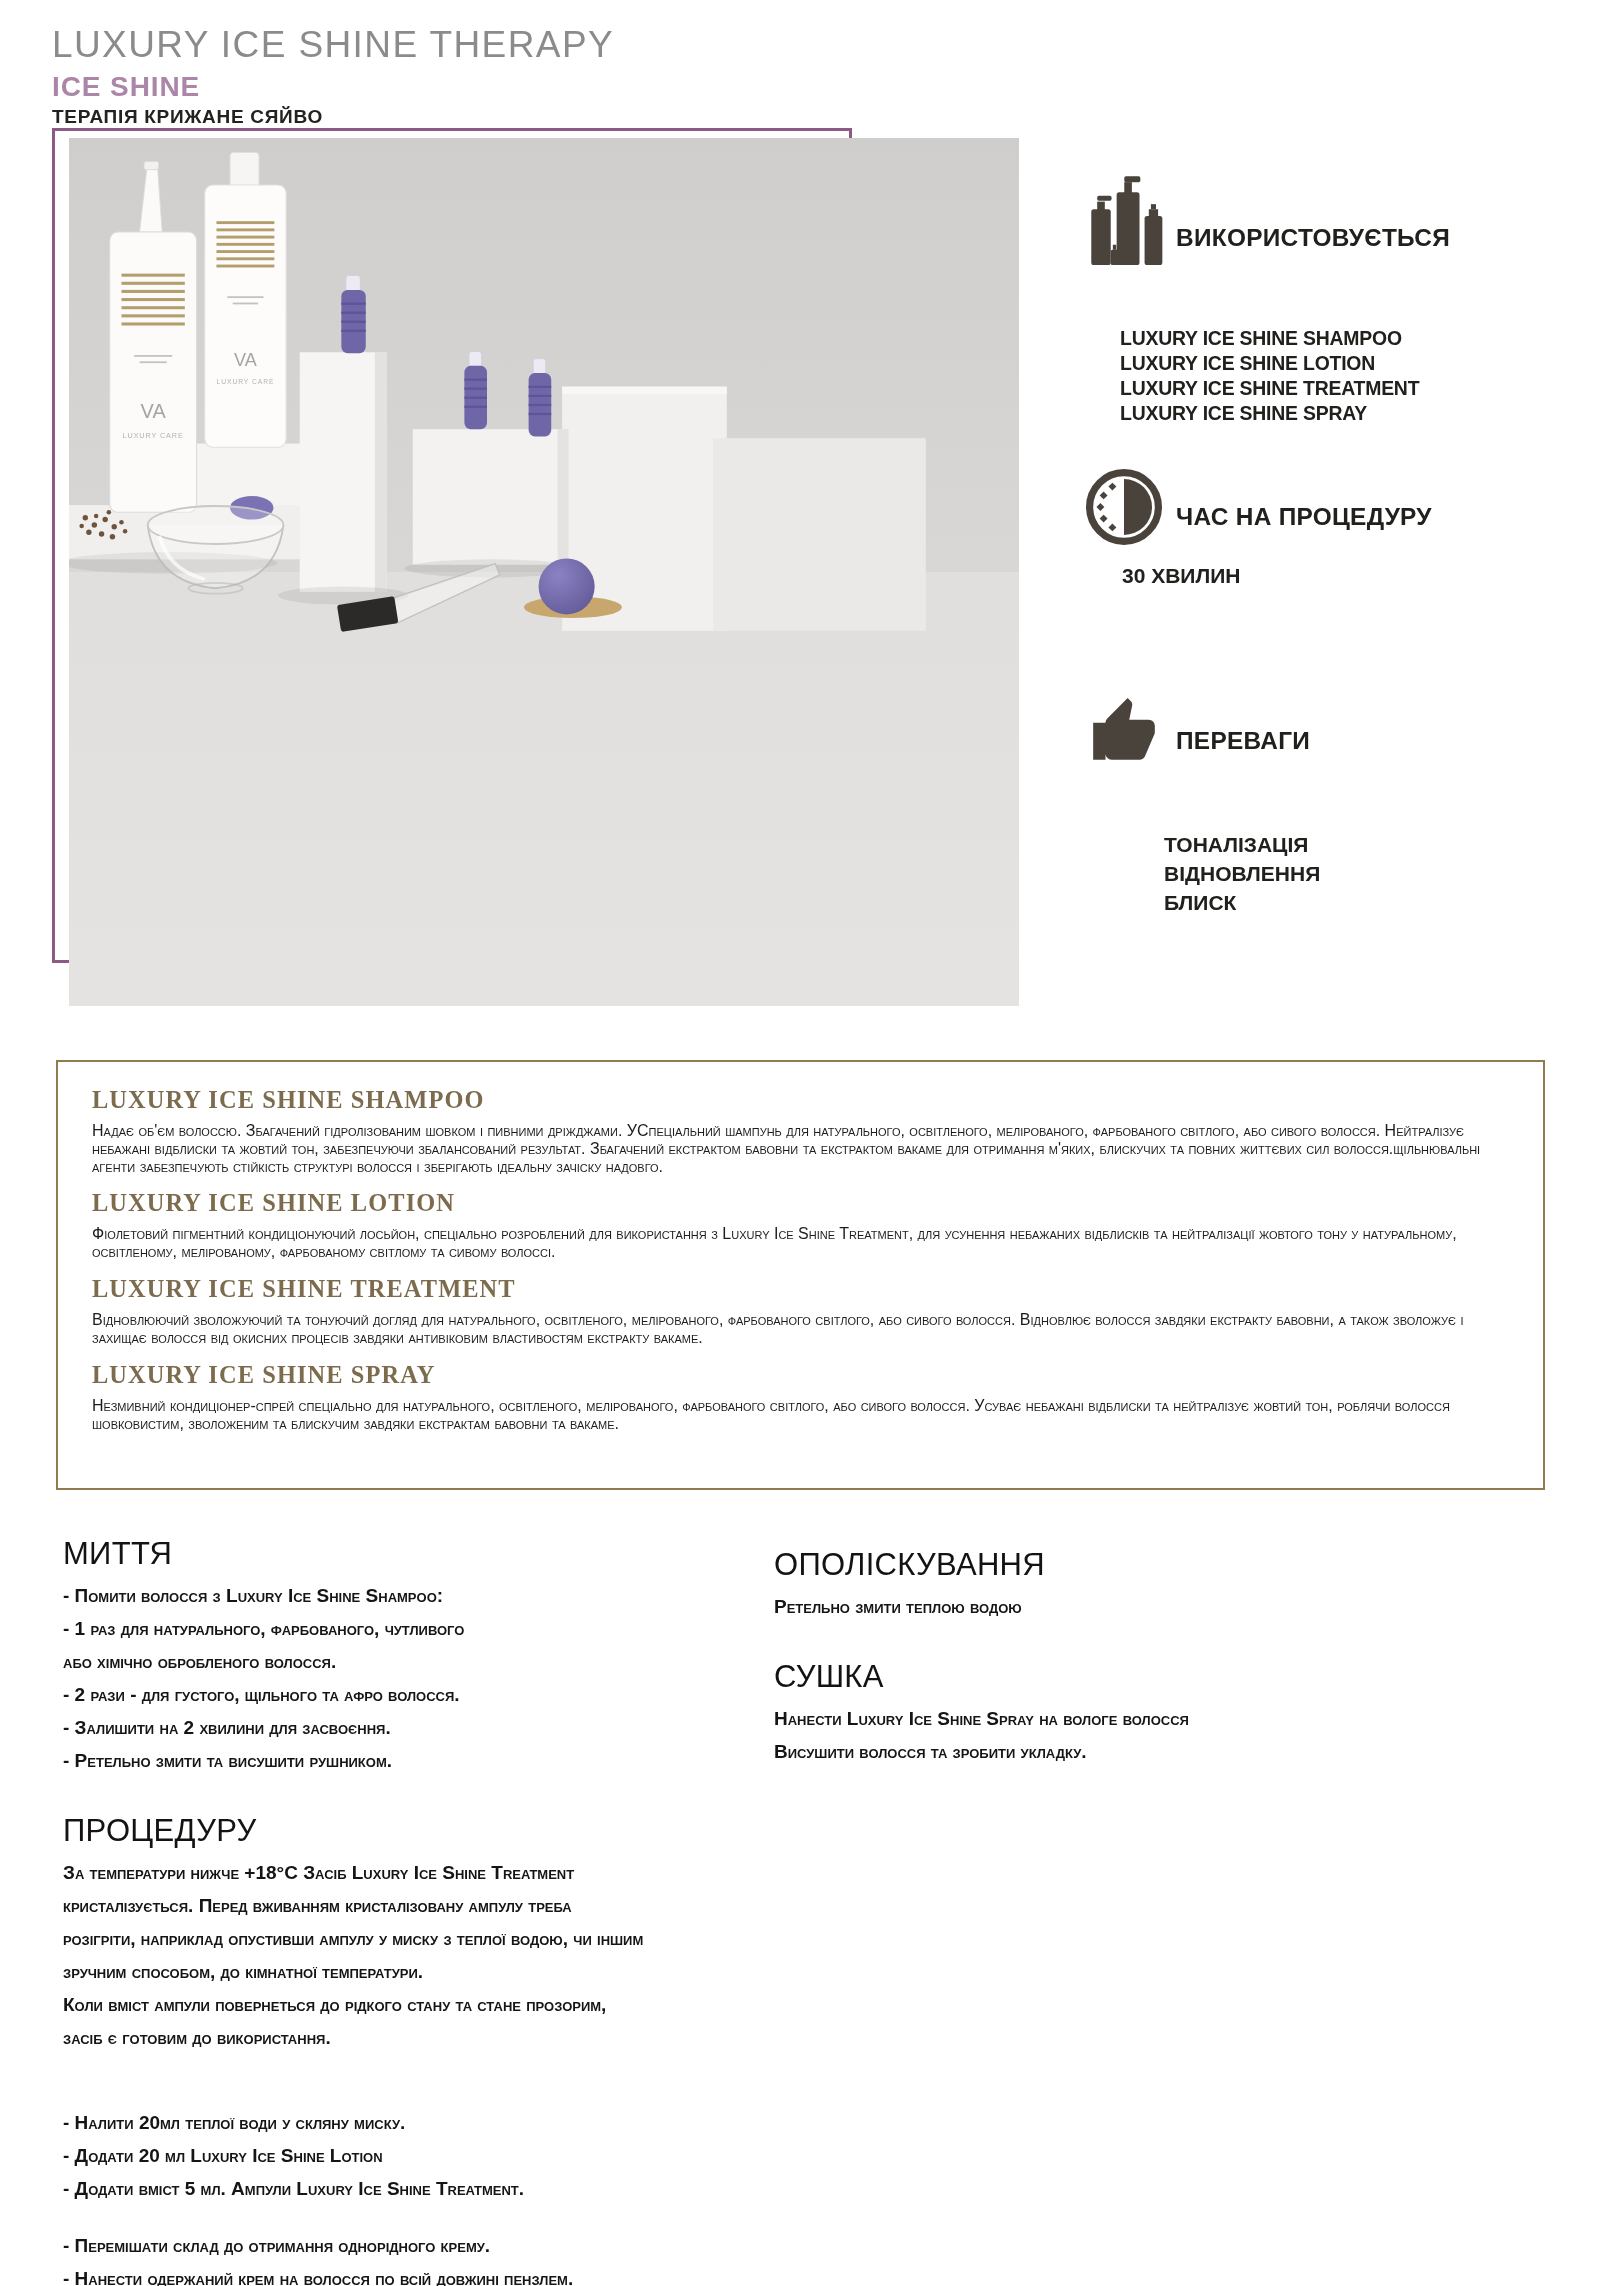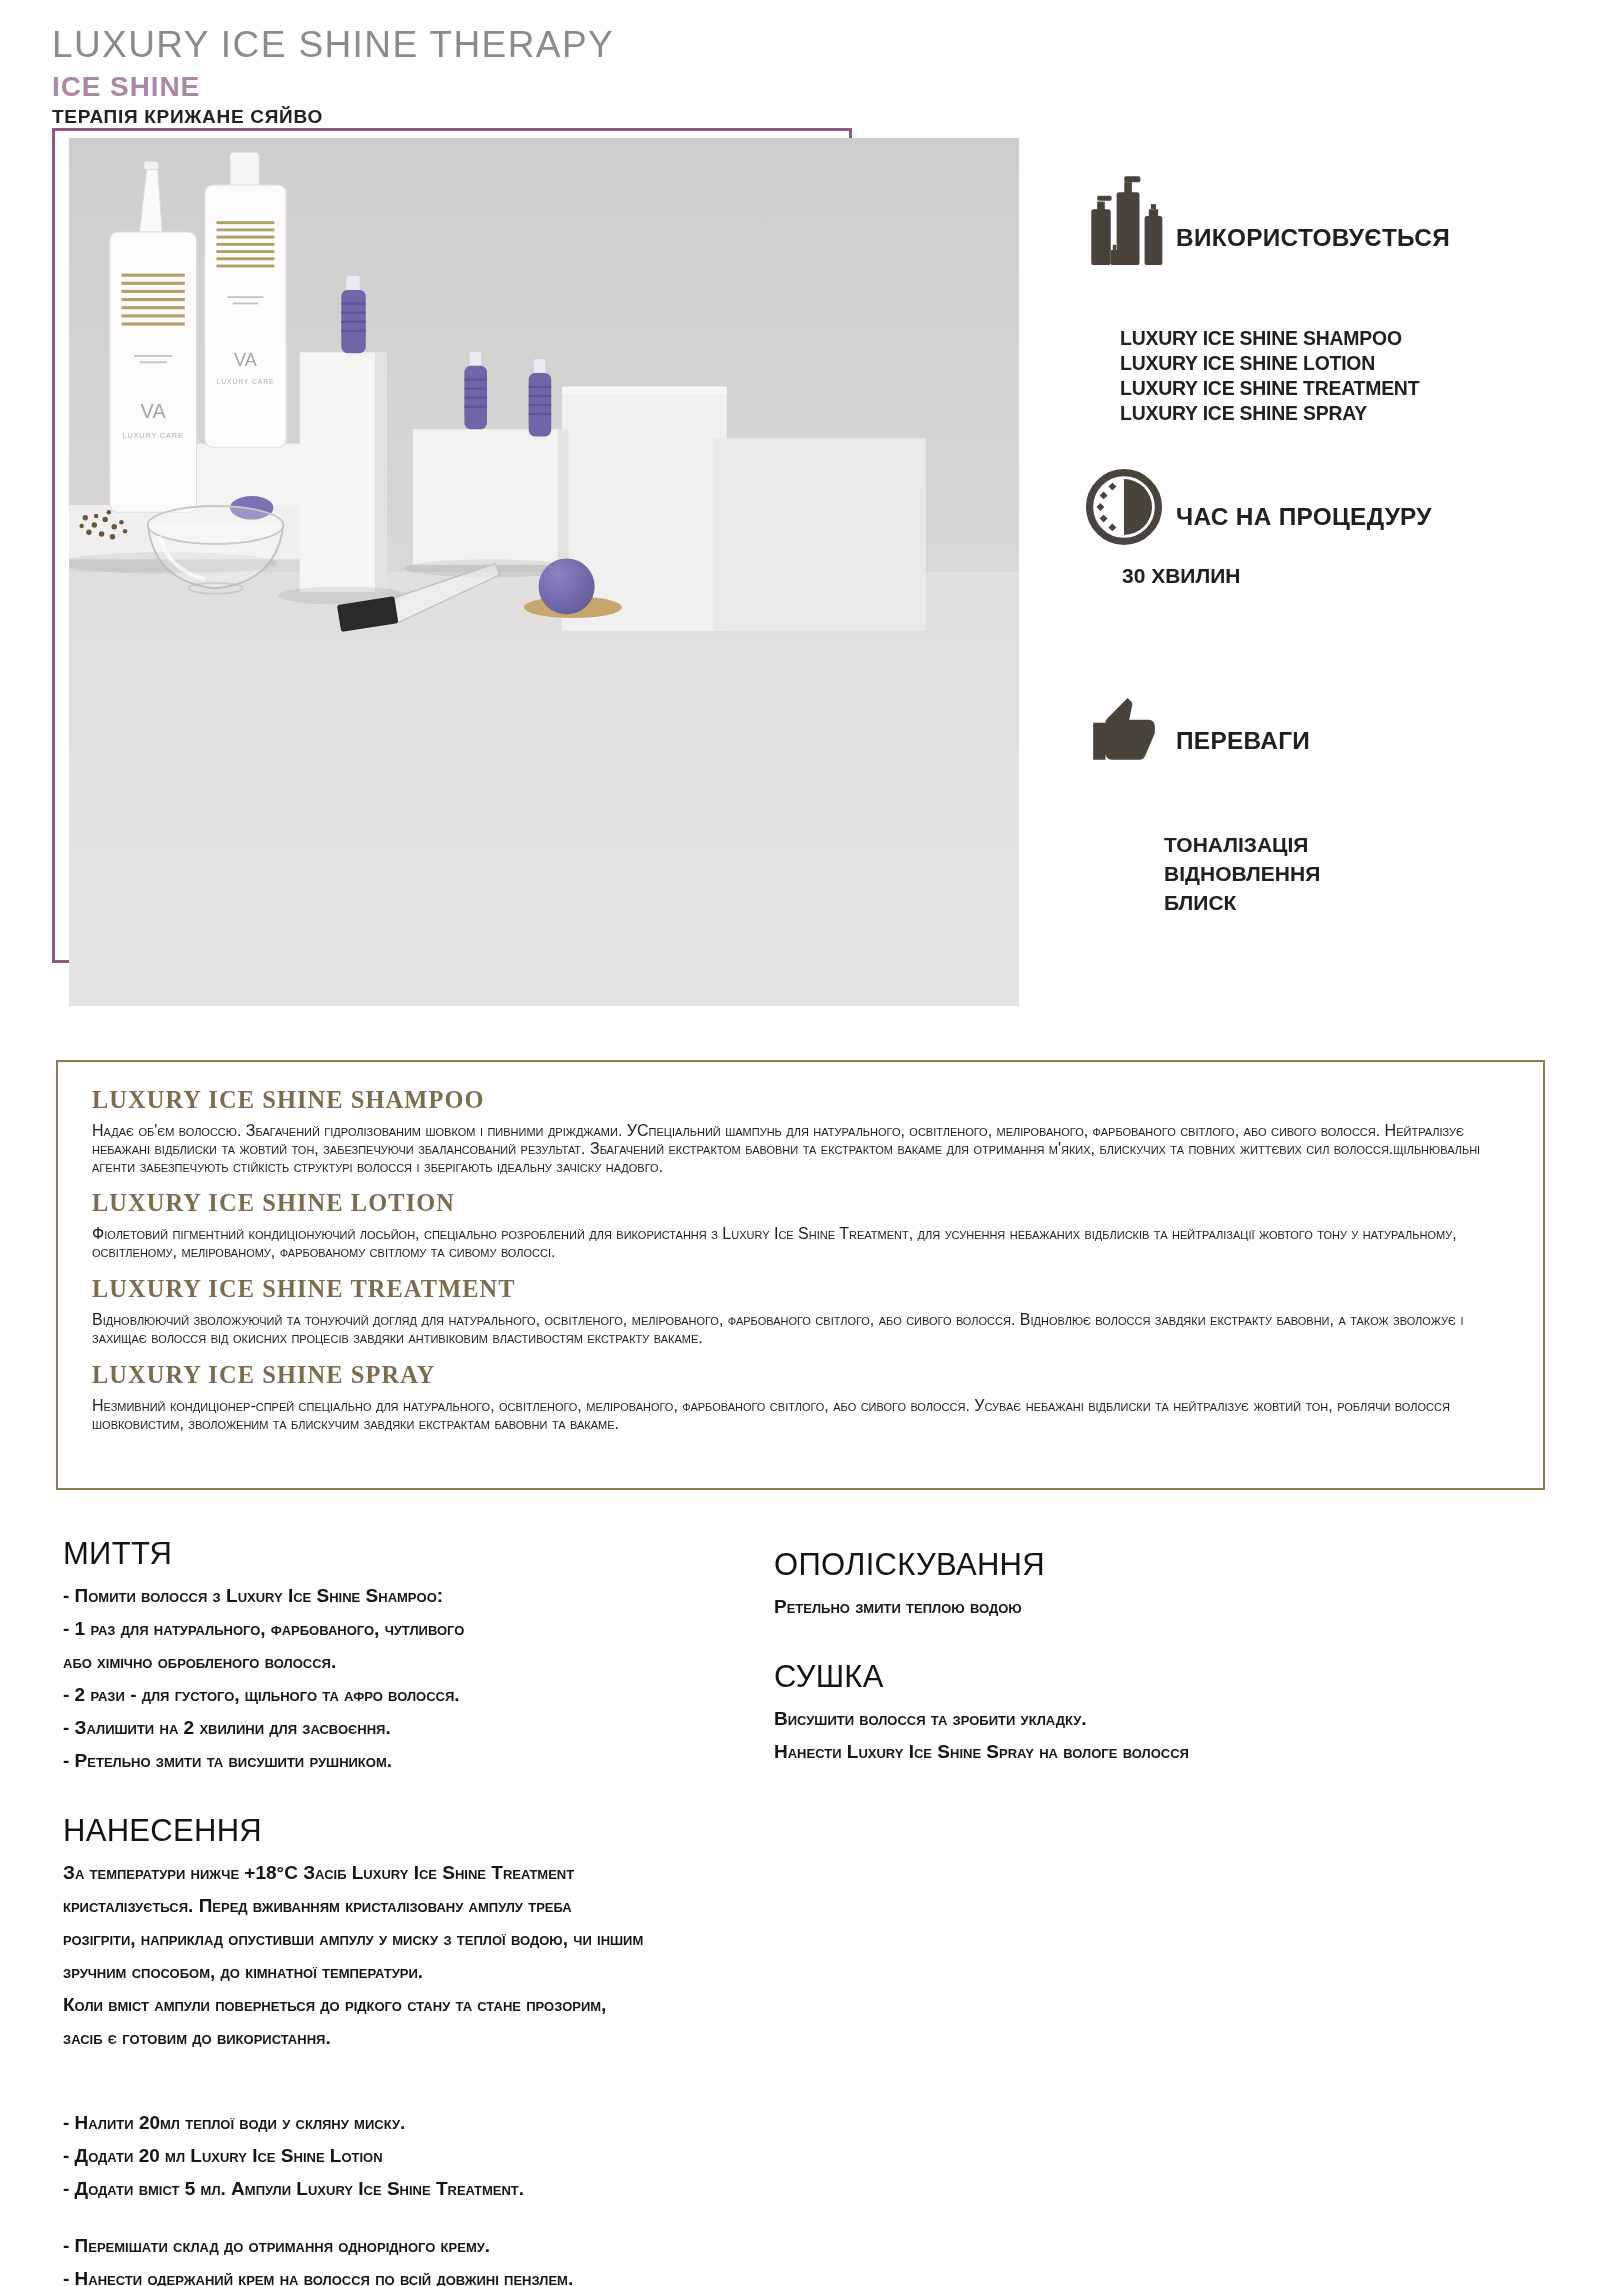--- a/index.html
+++ b/index.html
@@ -264,38 +264,38 @@
   <section class="col col-left">
     <h6 class="sec-h">МИТТЯ</h6>
     <div class="line"><span>- Помити волосся з </span><b>Luxury Ice Shine Shampoo:</b><span></span></div>
     <div class="line"><span>- 1 раз для натурального, фарбованого, чутливого</span></div>
     <div class="line"><span>або хімічно обробленого волосся.</span></div>
     <div class="line"><span>- 2 рази - для густого, щільного та афро волосся.</span></div>
     <div class="line"><span>- Залишити на 2 хвилини для засвоєння.</span></div>
     <div class="line"><span>- Ретельно змити та висушити рушником.</span></div>
 
     <div class="gap-m"></div>
-    <h6 class="sec-h">НАНЕСЕННЯ</h6>
+    <h6 class="sec-h">ПРОЦЕДУРУ</h6>
     <div class="para"><span>За температури нижче +18°С Засіб </span><b>Luxury Ice Shine Treatment</b><span> кристалізується. Перед вживанням кристалізовану ампулу треба розігріти, наприклад опустивши ампулу у миску з теплої водою, чи іншим зручним способом, до кімнатної температури.</span></div>
     <div class="para">Коли вміст ампули повернеться до рідкого стану та стане прозорим, засіб є готовим до використання.</div>
 
     <div class="gap-l"></div>
     <div class="line"><span>- Налити 20мл теплої води у скляну миску.</span></div>
     <div class="line"><span>- Додати 20 мл </span><b>Luxury Ice Shine Lotion</b></div>
     <div class="line"><span>- Додати вміст 5 мл. Ампули </span><b>Luxury Ice Shine Treatment.</b></div>
 
     <div class="gap-s"></div>
     <div class="line"><span>- Перемішати склад до отримання однорідного крему.</span></div>
     <div class="line"><span>- Нанести одержаний крем на волосся по всій довжині пензлем.</span></div>
 
   </section>
 
   <section class="col col-right">
     <h6 class="sec-h">ОПОЛІСКУВАННЯ</h6>
     <div class="line">Ретельно змити теплою водою</div>
     <div class="gap-m"></div>
     <h6 class="sec-h">СУШКА</h6>
+    <div class="line"><span>Нанести </span><b>Luxury Ice Shine Spray</b><span> на вологе волосся</span></div>
     <div class="line">Висушити волосся та зробити укладку.</div>
-    <div class="line"><span>Нанести </span><b>Luxury Ice Shine Spray</b><span> на вологе волосся</span></div>
   </section>
 
 </div>
 
 
 </body></html>

